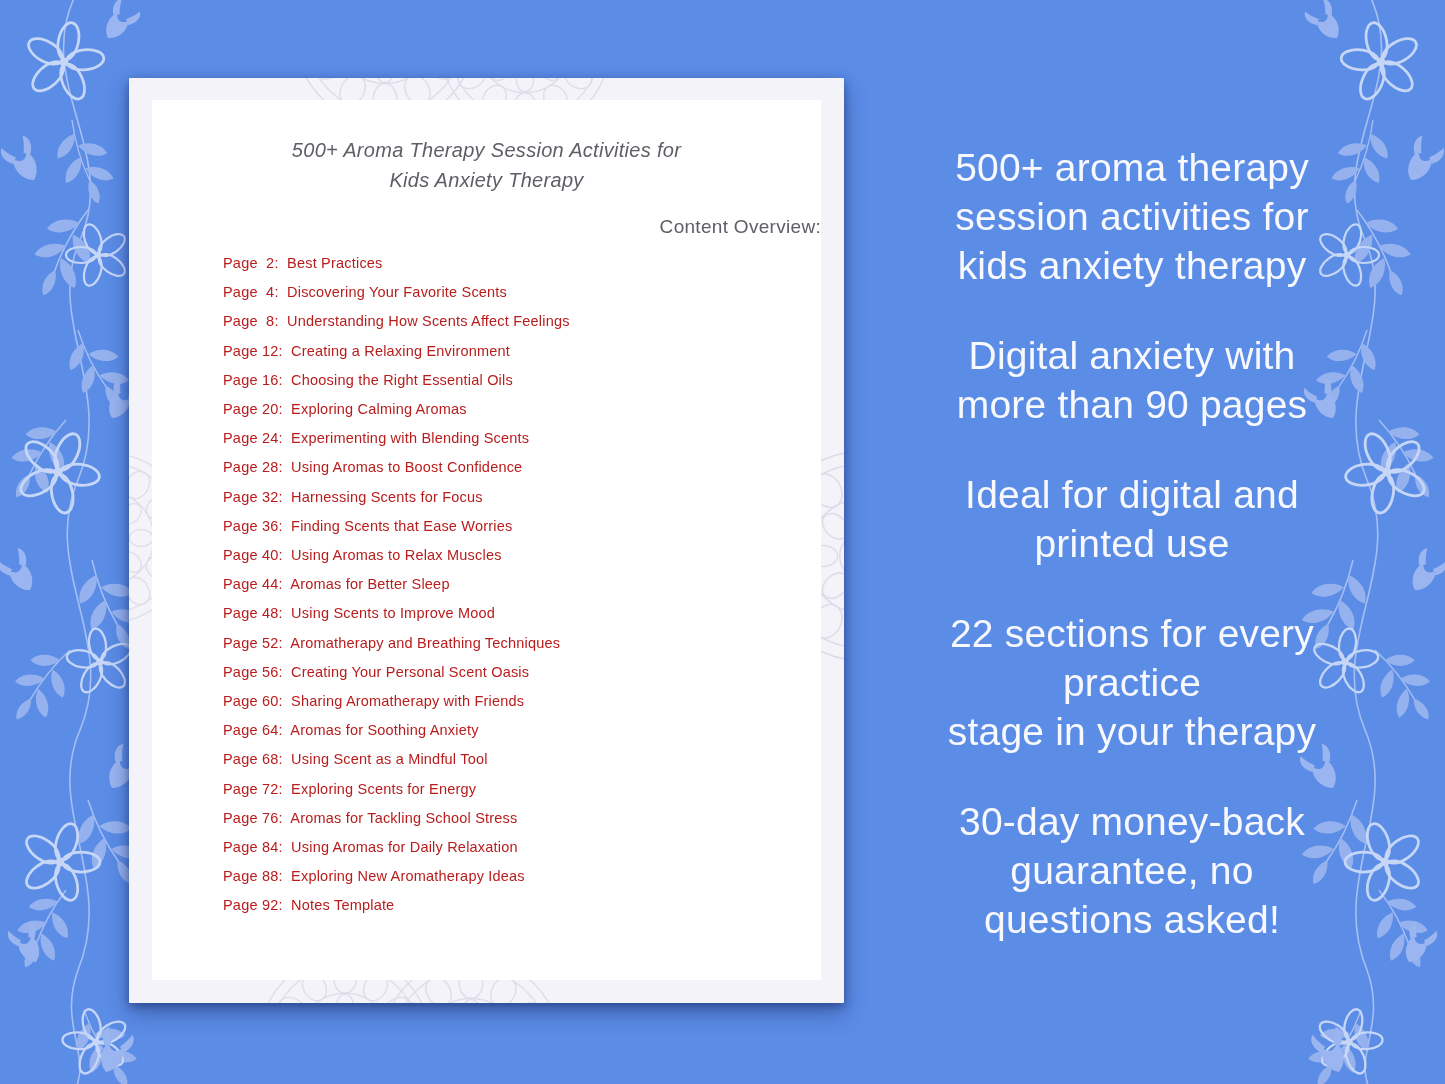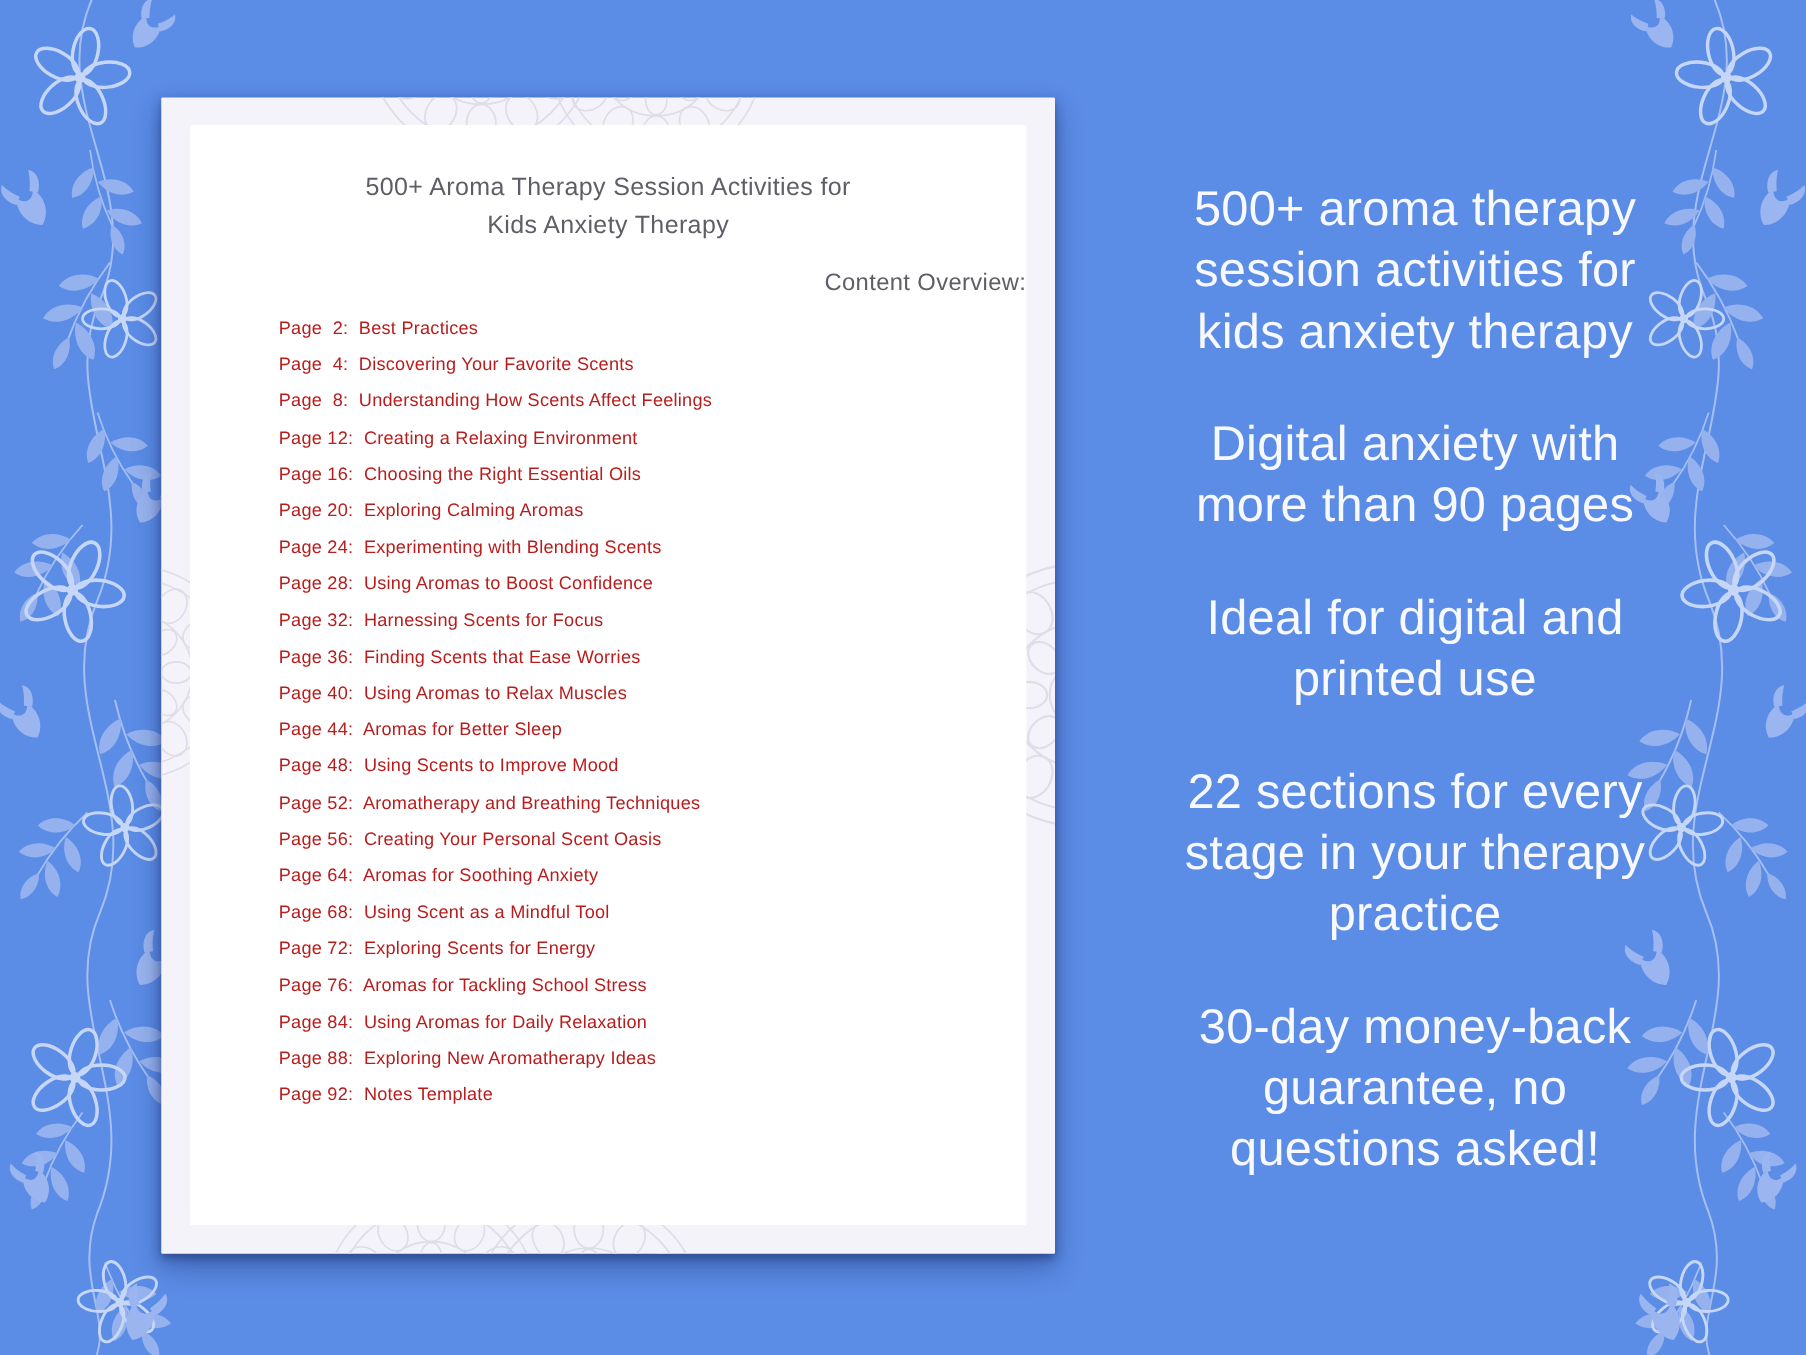--- a/index.html
+++ b/index.html
@@ -17,21 +17,21 @@
     position:absolute;left:129px;top:78px;width:715px;height:925px;
     background:#f5f3fa;border-radius:1px;
     box-shadow:0 3px 8px rgba(24,44,104,.5),0 10px 22px rgba(24,44,104,.42);
   }
   .mandala-layer{position:absolute;left:0;top:0;width:715px;height:925px;overflow:hidden;}
   .page-sheet{
     position:absolute;left:23px;top:22px;width:669px;height:880px;background:#ffffff;
   }
   .doc-title{
     margin-top:35px;text-align:center;
-    font-size:20px;line-height:30px;letter-spacing:.3px;color:#5e5e66;
+    font-size:20px;line-height:30px;letter-spacing:.3px;color:#5e5e66;font-style:italic;
   }
   .overview{
     margin:19px 0 0 46px;font-size:19px;line-height:26px;letter-spacing:.3px;color:#5e5e66;text-align:right;
   }
   #toc-list{margin:9px 0 0 71px;}
   .toc-item{
     white-space:pre;font-size:14.5px;line-height:29.2px;letter-spacing:.2px;color:#b91c1c;
   }
 
   .rp{position:absolute;left:897px;top:143px;width:470px;color:#f8f9fe;text-align:center;}
@@ -155,20 +155,21 @@
           <div class="toc-item">Page 20:  Exploring Calming Aromas</div>
           <div class="toc-item">Page 24:  Experimenting with Blending Scents</div>
           <div class="toc-item">Page 28:  Using Aromas to Boost Confidence</div>
           <div class="toc-item">Page 32:  Harnessing Scents for Focus</div>
           <div class="toc-item">Page 36:  Finding Scents that Ease Worries</div>
           <div class="toc-item">Page 40:  Using Aromas to Relax Muscles</div>
           <div class="toc-item">Page 44:  Aromas for Better Sleep</div>
           <div class="toc-item">Page 48:  Using Scents to Improve Mood</div>
           <div class="toc-item">Page 52:  Aromatherapy and Breathing Techniques</div>
           <div class="toc-item">Page 56:  Creating Your Personal Scent Oasis</div>
+          <div class="toc-item">Page 60:  Sharing Aromatherapy with Friends</div>
           <div class="toc-item">Page 64:  Aromas for Soothing Anxiety</div>
           <div class="toc-item">Page 68:  Using Scent as a Mindful Tool</div>
           <div class="toc-item">Page 72:  Exploring Scents for Energy</div>
           <div class="toc-item">Page 76:  Aromas for Tackling School Stress</div>
           <div class="toc-item">Page 84:  Using Aromas for Daily Relaxation</div>
           <div class="toc-item">Page 88:  Exploring New Aromatherapy Ideas</div>
           <div class="toc-item">Page 92:  Notes Template</div>
         </div>
     </div>
   </div>
@@ -182,22 +183,22 @@
       <div class="rp-block">
         <div class="rp-line">Digital anxiety with</div>
         <div class="rp-line">more than 90 pages</div>
       </div>
       <div class="rp-block">
         <div class="rp-line">Ideal for digital and</div>
         <div class="rp-line">printed use</div>
       </div>
       <div class="rp-block">
         <div class="rp-line">22 sections for every</div>
+        <div class="rp-line">practice</div>
         <div class="rp-line">stage in your therapy</div>
-        <div class="rp-line">practice</div>
       </div>
       <div class="rp-block">
         <div class="rp-line">30-day money-back</div>
         <div class="rp-line">guarantee, no</div>
         <div class="rp-line">questions asked!</div>
       </div>
     </div>
 
 </div>
 

